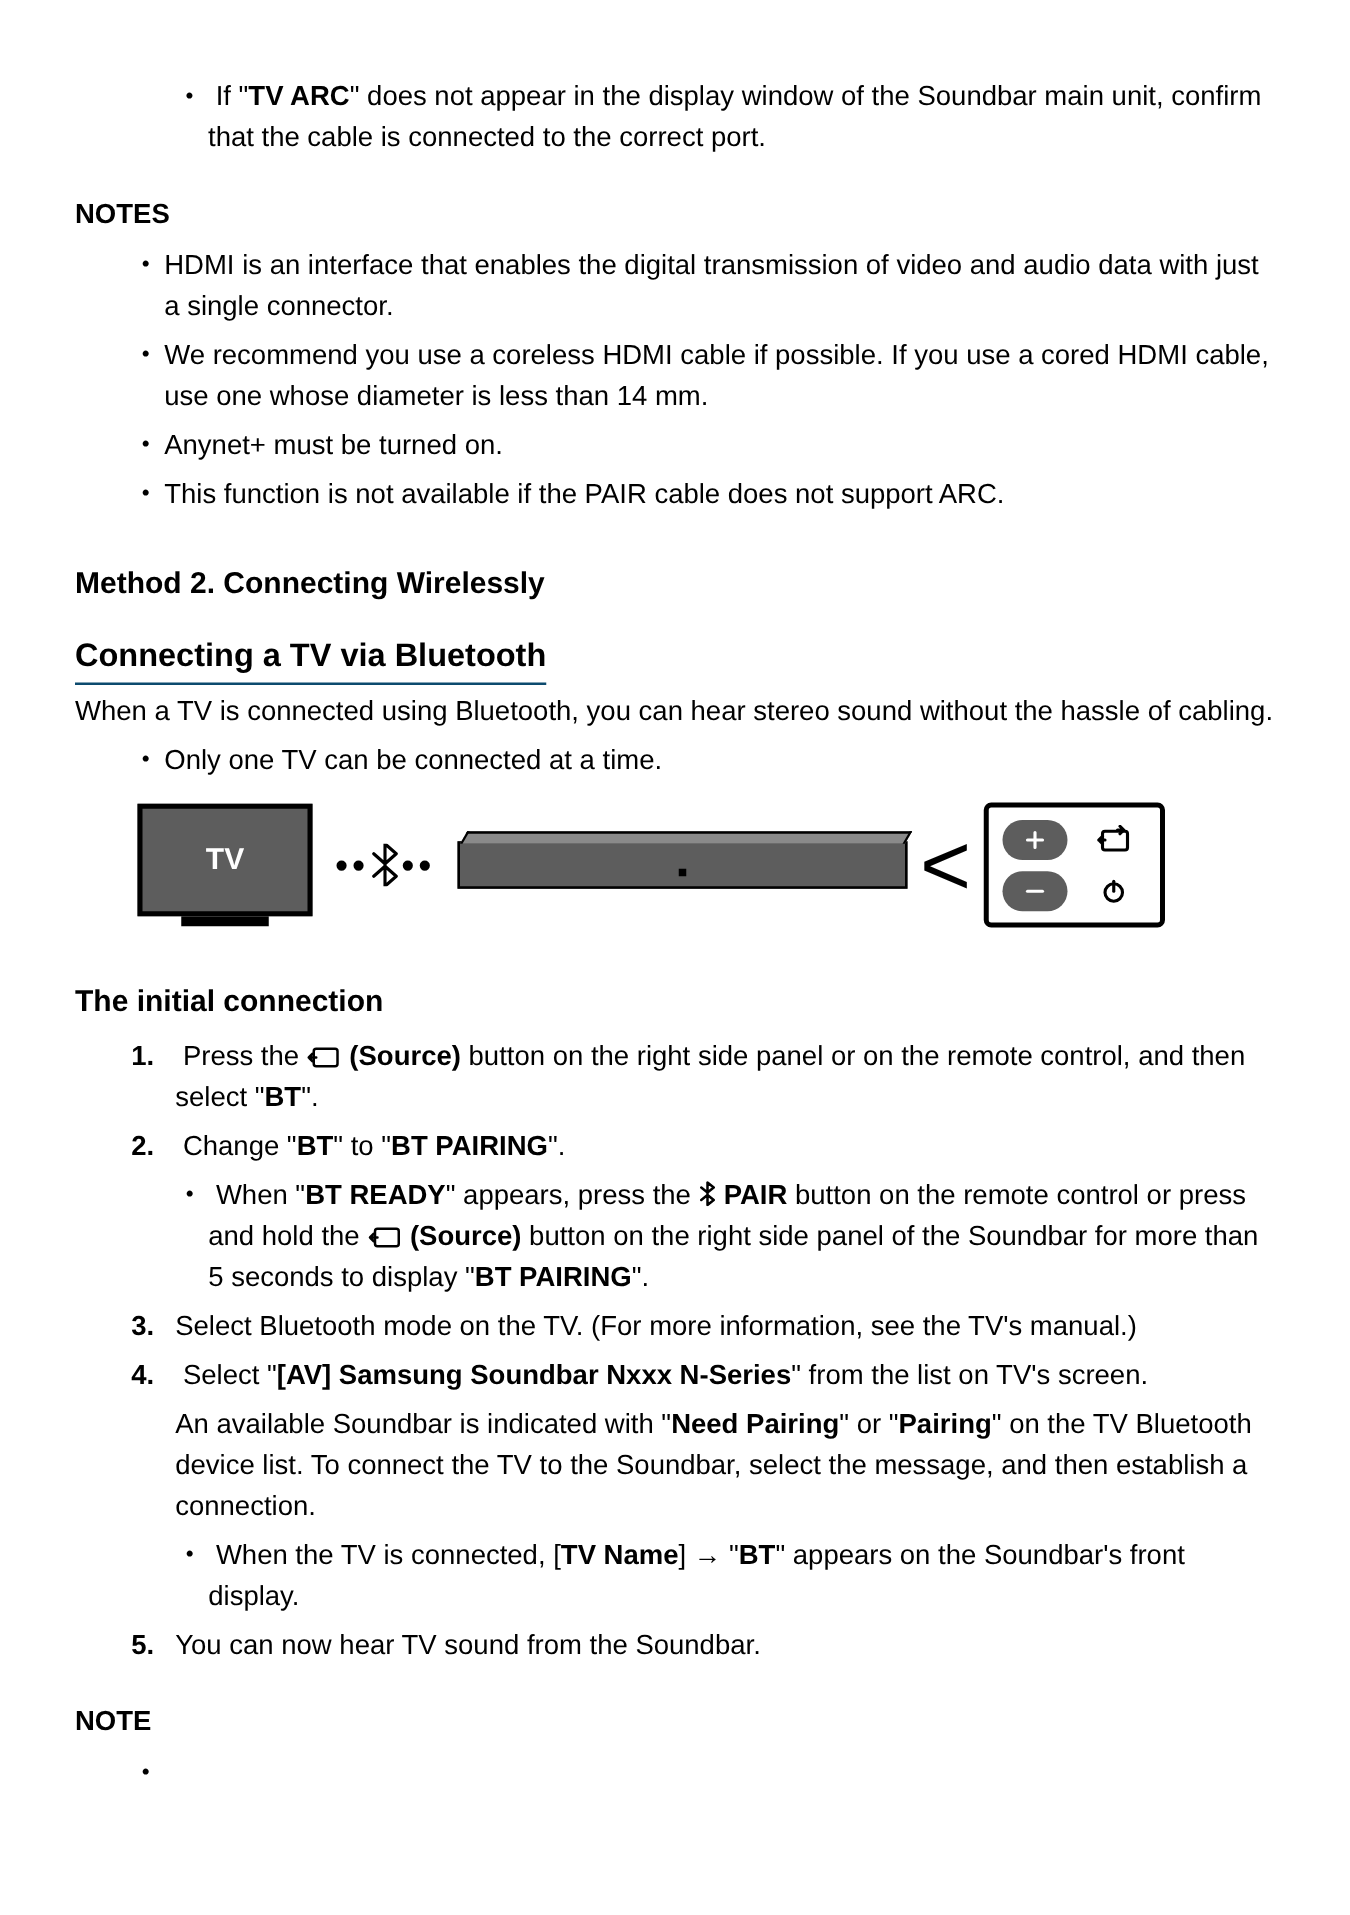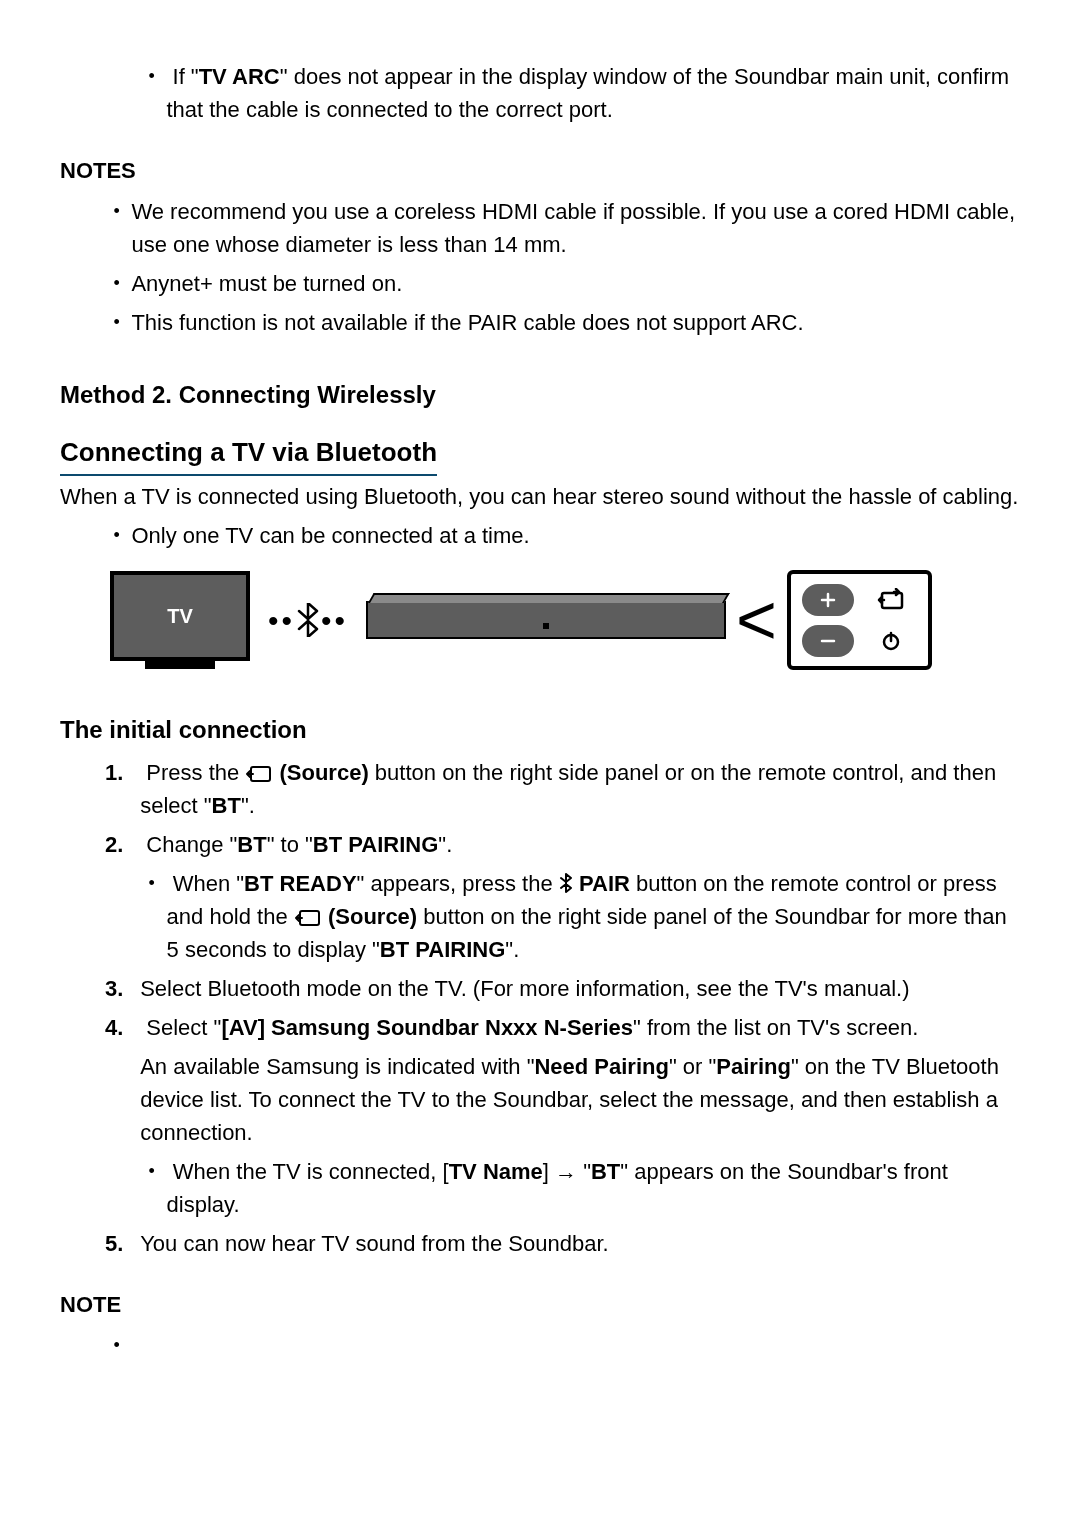--- a/index.html
+++ b/index.html
@@ -107,21 +107,21 @@
       width: 140px;
       height: 90px;
       border: 4px solid #000;
       position: relative;
       background: #5d5d5d;
       display: flex;
       align-items: center;
       justify-content: center;
       color: #fff;
       font-weight: bold;
-      font-size: 20px;
+      font-size: 24px;
     }
     .tv-stand {
       width: 70px;
       height: 8px;
       background: #000;
       margin: 0 auto;
     }
     .tv-wrap {
       display: flex;
       flex-direction: column;
@@ -217,20 +217,21 @@
 
 <ul class="indent-2">
   <li>
     <span>If "</span><span class="bold">TV ARC</span><span>" does not appear in the display window of the Soundbar main unit, confirm that the cable is connected to the correct port.</span>
   </li>
 </ul>
 
 
 <h2 class="notes-heading">NOTES</h2>
 <ul class="indent-1">
+  <li>HDMI is an interface that enables the digital transmission of video and audio data with just a single connector.</li>
   <li>We recommend you use a coreless HDMI cable if possible. If you use a cored HDMI cable, use one whose diameter is less than 14 mm.</li>
   <li>Anynet+ must be turned on.</li>
   <li>This function is not available if the PAIR cable does not support ARC.</li>
 </ul>
 
 
 <h1 class="section-heading">Method 2. Connecting Wirelessly</h1>
 
 <h2 class="subsection-heading">Connecting a TV via Bluetooth</h2>
 
@@ -318,21 +319,21 @@
               <path d="M2 10 L8 10 M5 7 L2 10 L5 13" stroke="#000" stroke-width="2" fill="none" stroke-linecap="round" stroke-linejoin="round"></path>
             </svg>
           </span> <span class="bold">(Source)</span><span> button on the right side panel of the Soundbar for more than 5 seconds to display "</span><span class="bold">BT PAIRING</span><span>".</span>
       </li>
     </ul>
   </li>
   <li>Select Bluetooth mode on the TV. (For more information, see the TV's manual.)</li>
   <li>
     <span>Select "</span><span class="bold">[AV] Samsung Soundbar Nxxx N-Series</span><span>" from the list on TV's screen.</span>
     <div class="plain-li" style="margin-top:6px;">
-      <span>An available Samsung is indicated with "</span><span class="bold">Need Pairing</span><span>" or "</span><span class="bold">Pairing</span><span>" on the TV Bluetooth device list. To connect the TV to the Soundbar, select the message, and then establish a connection.</span>
+      <span>An available Soundbar is indicated with "</span><span class="bold">Need Pairing</span><span>" or "</span><span class="bold">Pairing</span><span>" on the TV Bluetooth device list. To connect the TV to the Soundbar, select the message, and then establish a connection.</span>
     </div>
     <ul class="sub-bullets">
       <li>
         <span>When the TV is connected, [</span><span class="bold">TV Name</span><span>] → "</span><span class="bold">BT</span><span>" appears on the Soundbar's front display.</span>
       </li>
     </ul>
   </li>
   <li>You can now hear TV sound from the Soundbar.</li>
 </ol>
 

